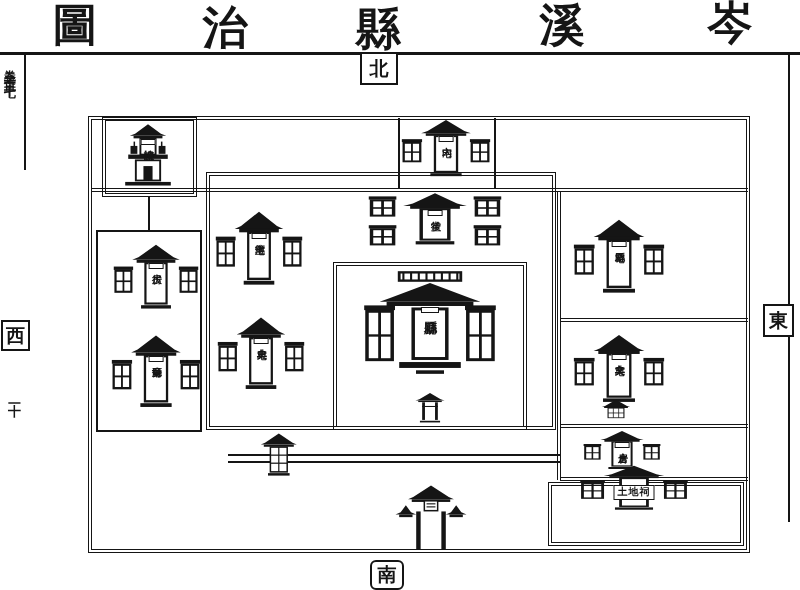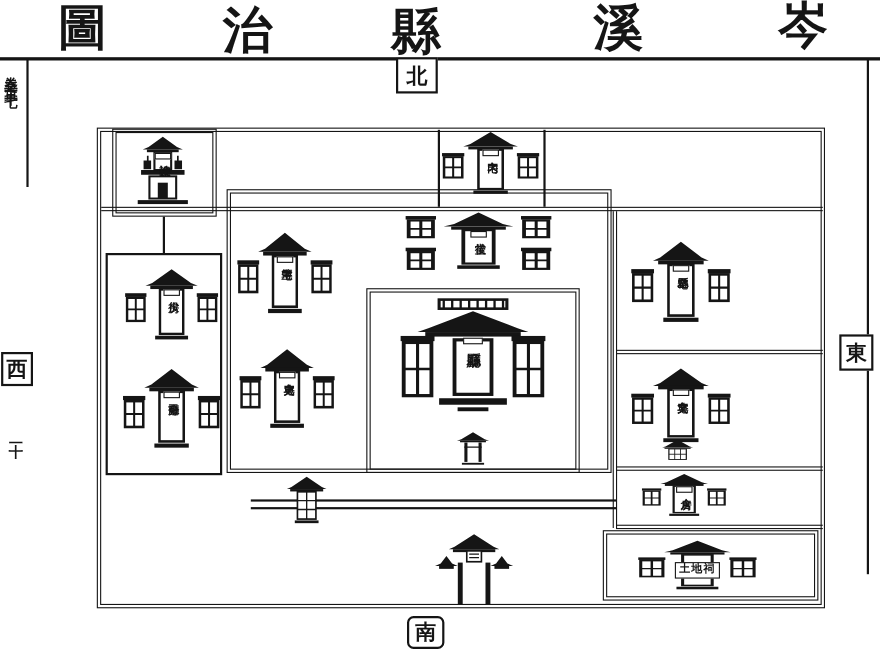--- a/index.html
+++ b/index.html
@@ -285,21 +285,21 @@
           <rect x="4" y="39" width="18" height="25" fill="none" stroke="#151515" stroke-width="2.5"></rect>
           <line x1="4" y1="51.5" x2="22" y2="51.5" stroke="#151515" stroke-width="2"></line>
           <line x1="13" y1="39" x2="13" y2="64" stroke="#151515" stroke-width="2"></line>
           <rect x="76" y="34" width="22" height="4" fill="#151515"></rect>
           <rect x="78" y="39" width="18" height="25" fill="none" stroke="#151515" stroke-width="2.5"></rect>
           <line x1="78" y1="51.5" x2="96" y2="51.5" stroke="#151515" stroke-width="2"></line>
           <line x1="87" y1="39" x2="87" y2="64" stroke="#151515" stroke-width="2"></line>
         </svg>
         <span class="plaque" style="top: 30%;">倉房</span>
       </div>
-      <div class="building" style="left: 578px; top: 487px; width: 112px; height: 58px;">
+      <div class="building" style="left: 578px; top: 461px; width: 112px; height: 58px;">
         <svg viewBox="0 0 100 100" preserveAspectRatio="none">
           <polygon points="23,26 30,23 50,8 70,23 77,26" fill="#151515"></polygon>
           <rect x="28" y="26" width="44" height="3.5" fill="#151515"></rect>
           <rect x="38" y="30" width="24" height="48" fill="#fff" stroke="#151515" stroke-width="2.5"></rect>
           <rect x="33" y="80" width="34" height="4" fill="#151515"></rect>
           <rect x="2" y="34" width="22" height="4" fill="#151515"></rect>
           <rect x="4" y="39" width="18" height="25" fill="none" stroke="#151515" stroke-width="2.5"></rect>
           <line x1="4" y1="51.5" x2="22" y2="51.5" stroke="#151515" stroke-width="2"></line>
           <line x1="13" y1="39" x2="13" y2="64" stroke="#151515" stroke-width="2"></line>
           <rect x="76" y="34" width="22" height="4" fill="#151515"></rect>

